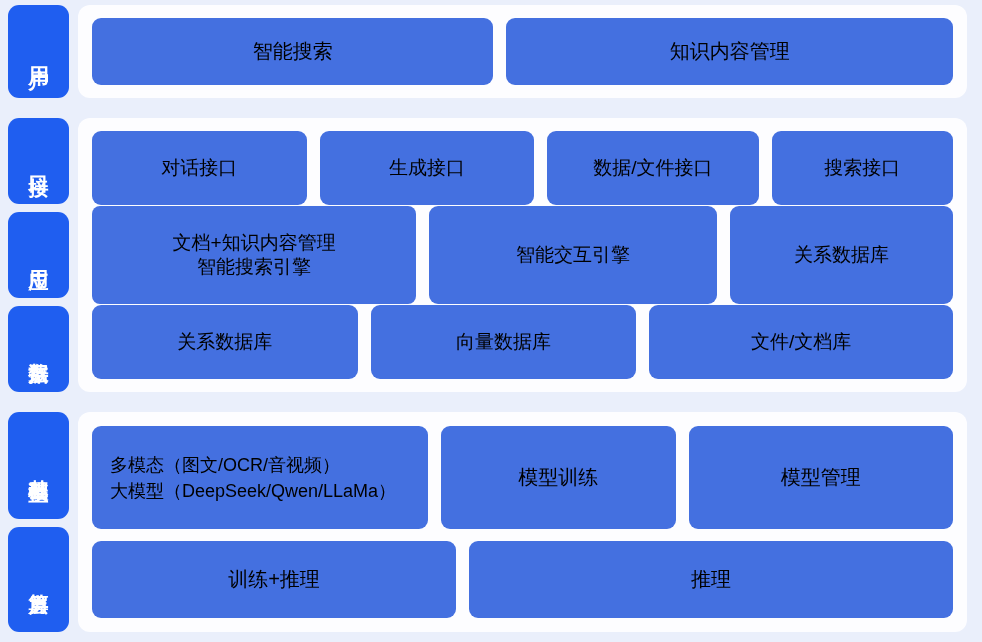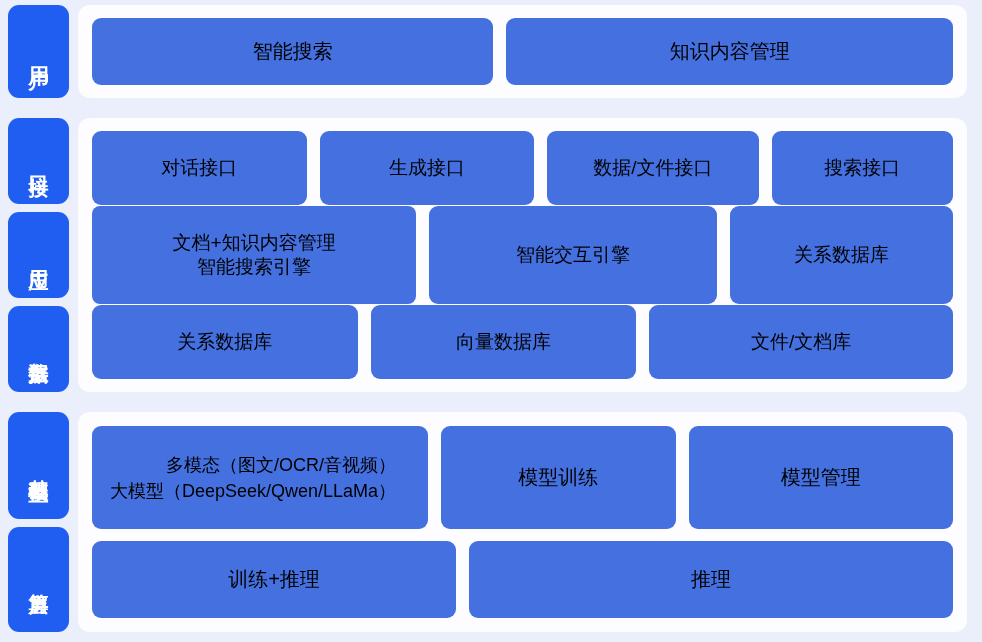--- a/index.html
+++ b/index.html
@@ -111,21 +111,21 @@
   .section-core .row-interface .card { font-size: 19px; }
   .section-core .row-app .card { font-size: 19px; }
   .section-core .row-data .card { font-size: 19px; }
 
   .section-base { height: 220px; }
   .section-base .panel { padding: 14px 14px; gap: 12px; }
   .section-base .card { font-size: 20px; }
   .section-base .row-models .card-multimodal {
     font-size: 18px;
     line-height: 1.45;
-    text-align: right;
+    text-align: left;
     justify-content: flex-start;
     padding-left: 18px;
   }
 </style>
 </head>
 <body>
 
 <div class="diagram">
 
   <div class="section section-user">

